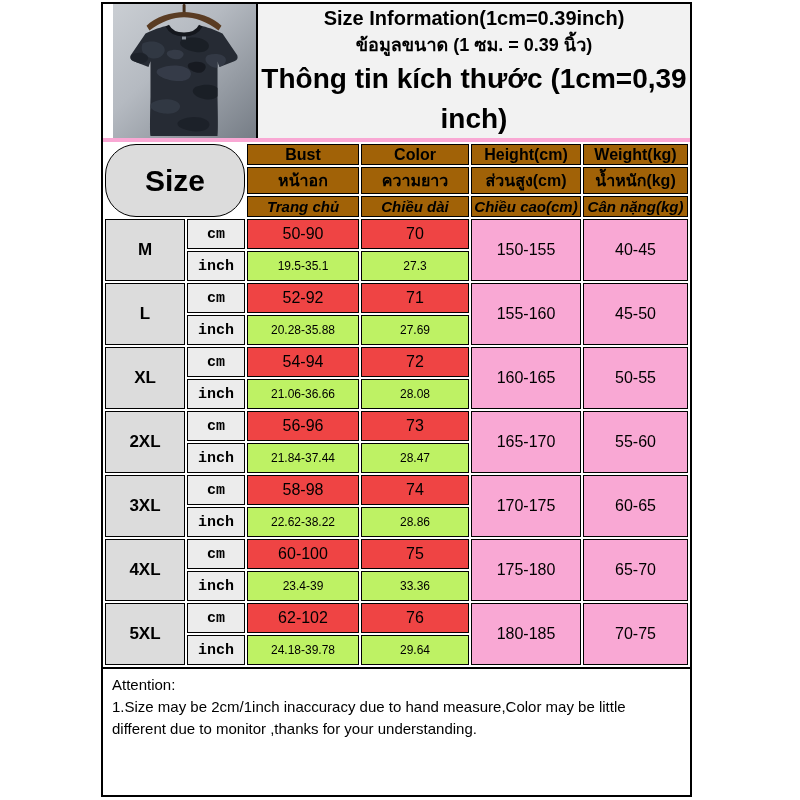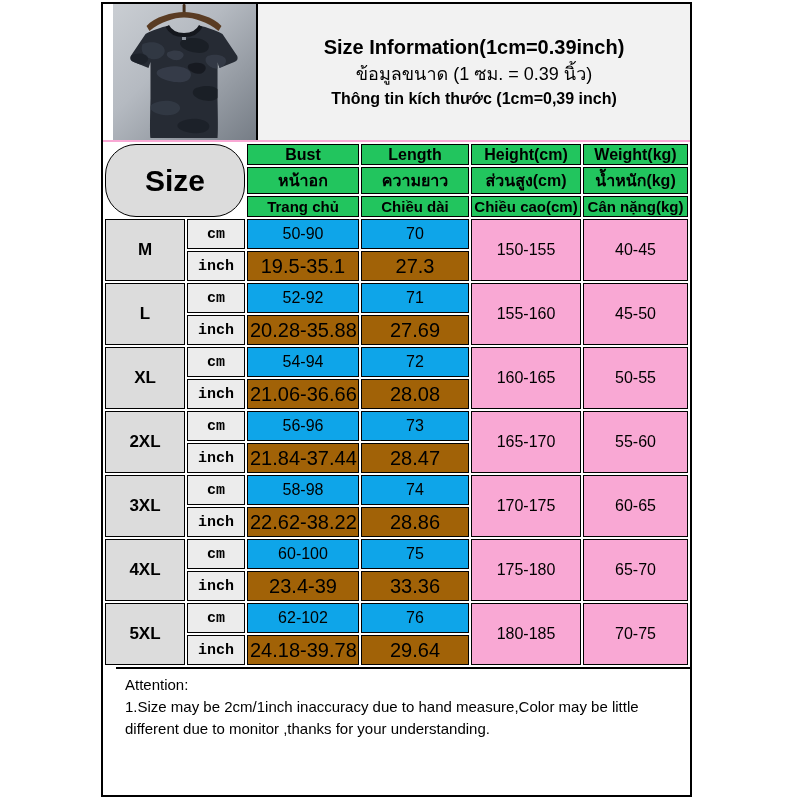--- a/index.html
+++ b/index.html
@@ -7,52 +7,52 @@
     width:800px;height:800px;background:#ffffff;position:relative;
     font-family:"Liberation Sans","DejaVu Sans",sans-serif;color:#000;
     -webkit-font-smoothing:antialiased;
   }
   .sheet{
     position:absolute;left:101px;top:2px;width:591px;height:795px;
     box-sizing:border-box;border:2px solid #000;background:#fff;
     display:flex;flex-direction:column;
   }
   
-  .banner{flex:none;height:138px;box-sizing:border-box;border-bottom:2px solid #f9a8d4;display:flex;padding-left:10px;}
+  .banner{flex:none;height:138px;box-sizing:border-box;border-bottom:4px solid #f9a8d4;display:flex;padding-left:10px;}
   .photo{flex:none;width:145px;box-sizing:border-box;border-right:2px solid #000;overflow:hidden;}
   .photo svg{display:block;width:100%;height:100%;}
   .titlebox{
     flex:1;background:#f2f2f2;display:flex;flex-direction:column;
     align-items:center;justify-content:center;text-align:center;
   }
   .t-en{font-weight:bold;font-size:20px;line-height:1.4;}
-  .t-th{font-weight:normal;font-size:18px;line-height:1.5;}
-  .t-vi{font-weight:bold;font-size:16px;line-height:1.4;}
+  .t-th{font-weight:bold;font-size:18px;line-height:1.5;}
+  .t-vi{font-weight:bold;font-size:28px;line-height:1.4;}
   
   table.size-table{
     flex:none;width:100%;table-layout:fixed;
     border-collapse:separate;border-spacing:2px;
   }
   .size-table td{
     box-sizing:content-box;border:1px solid #000;text-align:center;
     vertical-align:middle;padding:0 2px;overflow:hidden;white-space:nowrap;
   }
-  .hd{background:#22c55e;font-weight:bold;font-size:16px;height:19px;}
+  .hd{background:#a16207;font-weight:bold;font-size:16px;height:19px;}
   .hd-th{font-size:16px;}
-  .hd-vi{font-size:15px;}
+  .hd-vi{font-size:15px;font-style:italic;}
   .size-big{background:#dcdcdc;font-weight:bold;font-size:30px;border-radius:31px;}
   .sz{background:#dcdcdc;font-weight:bold;font-size:17px;}
   .unit{background:#ececec;font-weight:bold;font-size:15px;height:28px;font-family:Liberation Mono, monospace;}
-  .val-cm{background:#0ea5e9;font-size:16px;height:28px;}
-  .val-in{background:#a16207;font-size:20px;height:28px;}
+  .val-cm{background:#ef4444;font-size:16px;height:28px;}
+  .val-in{background:#bef264;font-size:12px;height:28px;}
   .merged{background:#f9a8d4;font-size:16px;}
   
   .attention{
     flex:1;box-sizing:border-box;border-top:2px solid #000;background:#fff;
-    padding:5px 9px 16px 9px;font-size:15px;line-height:1.45;margin-left:13px;
+    padding:5px 9px 16px 9px;font-size:15px;line-height:1.45;
   }
   .attention p{margin:0;}
 </style>
 </head>
 <body>
 
 <div class="sheet">
 
   <div class="banner">
     <div class="photo">
@@ -106,21 +106,21 @@
         <col style="width:58px">
         <col style="width:112px">
       <col style="width:108px">
         <col style="width:110px">
         <col>
     </colgroup>
     <tbody>
       <tr>
         <td class="size-big" colspan="2" rowspan="3">Size</td>
         <td class="hd">Bust</td>
-        <td class="hd">Length</td>
+        <td class="hd">Color</td>
         <td class="hd">Height(cm)</td>
         <td class="hd">Weight(kg)</td>
       </tr>
       <tr>
         <td class="hd hd-th">หน้าอก</td>
         <td class="hd hd-th">ความยาว</td>
         <td class="hd hd-th">ส่วนสูง(cm)</td>
         <td class="hd hd-th">น้ำหนัก(kg)</td>
       </tr>
       <tr>

